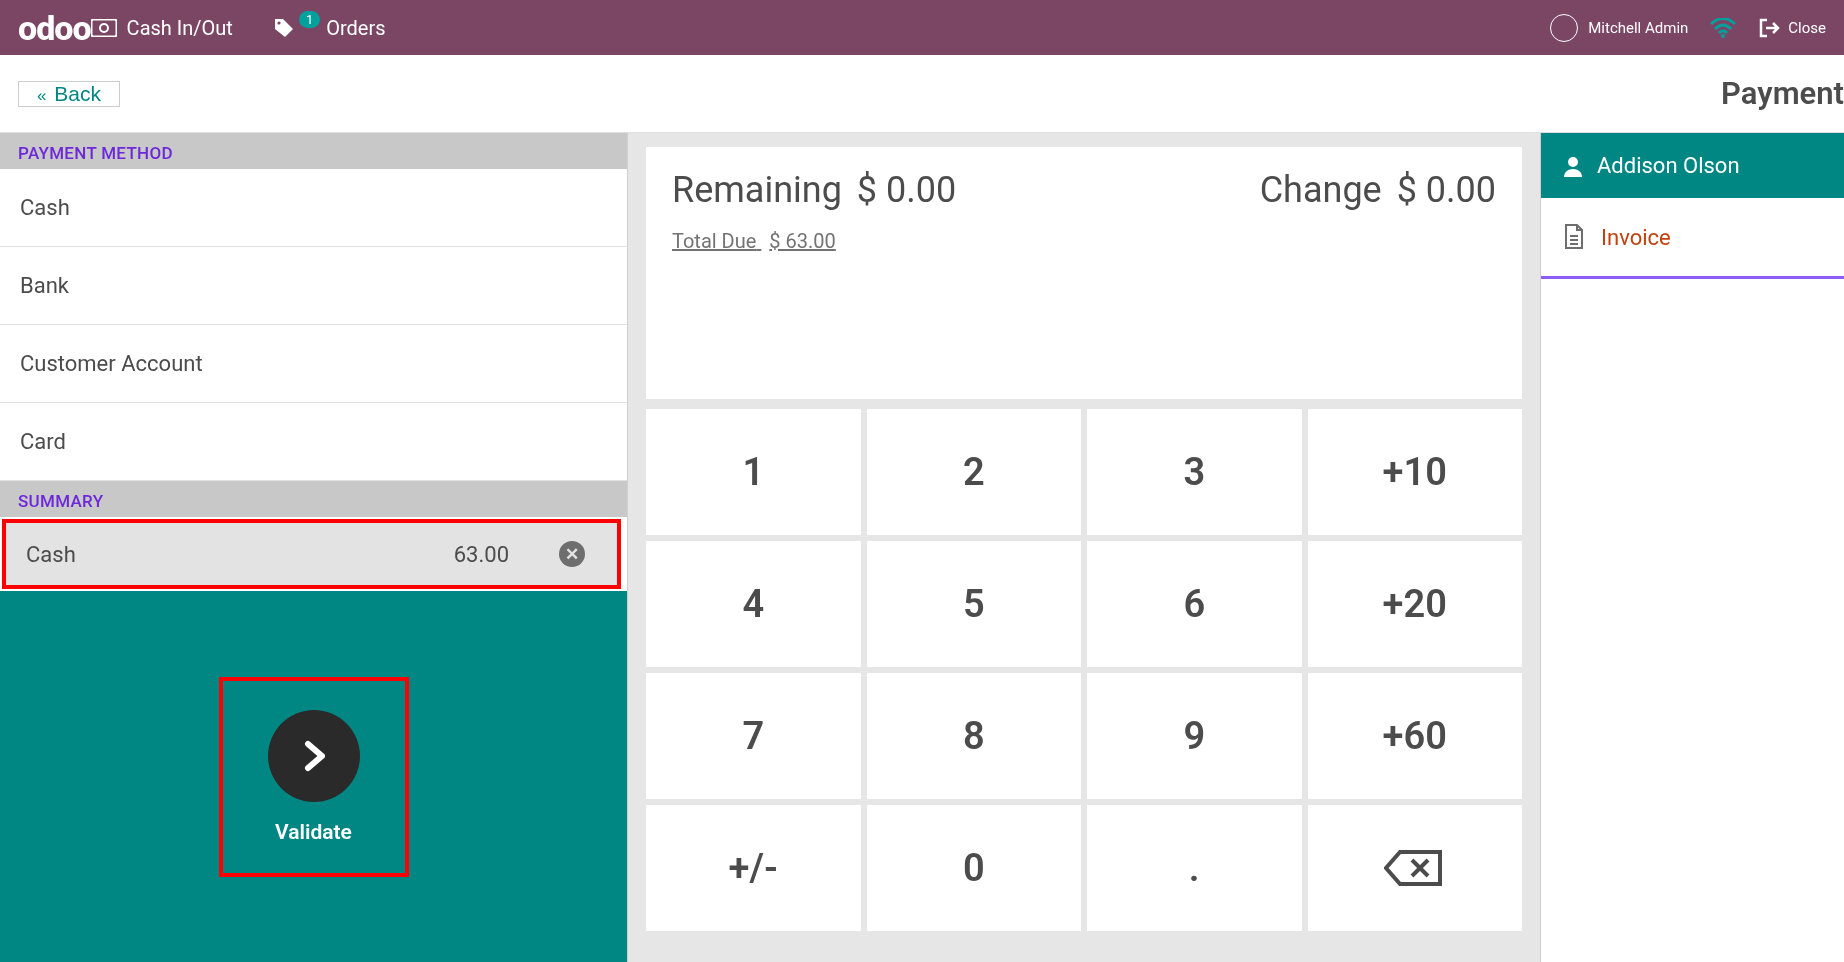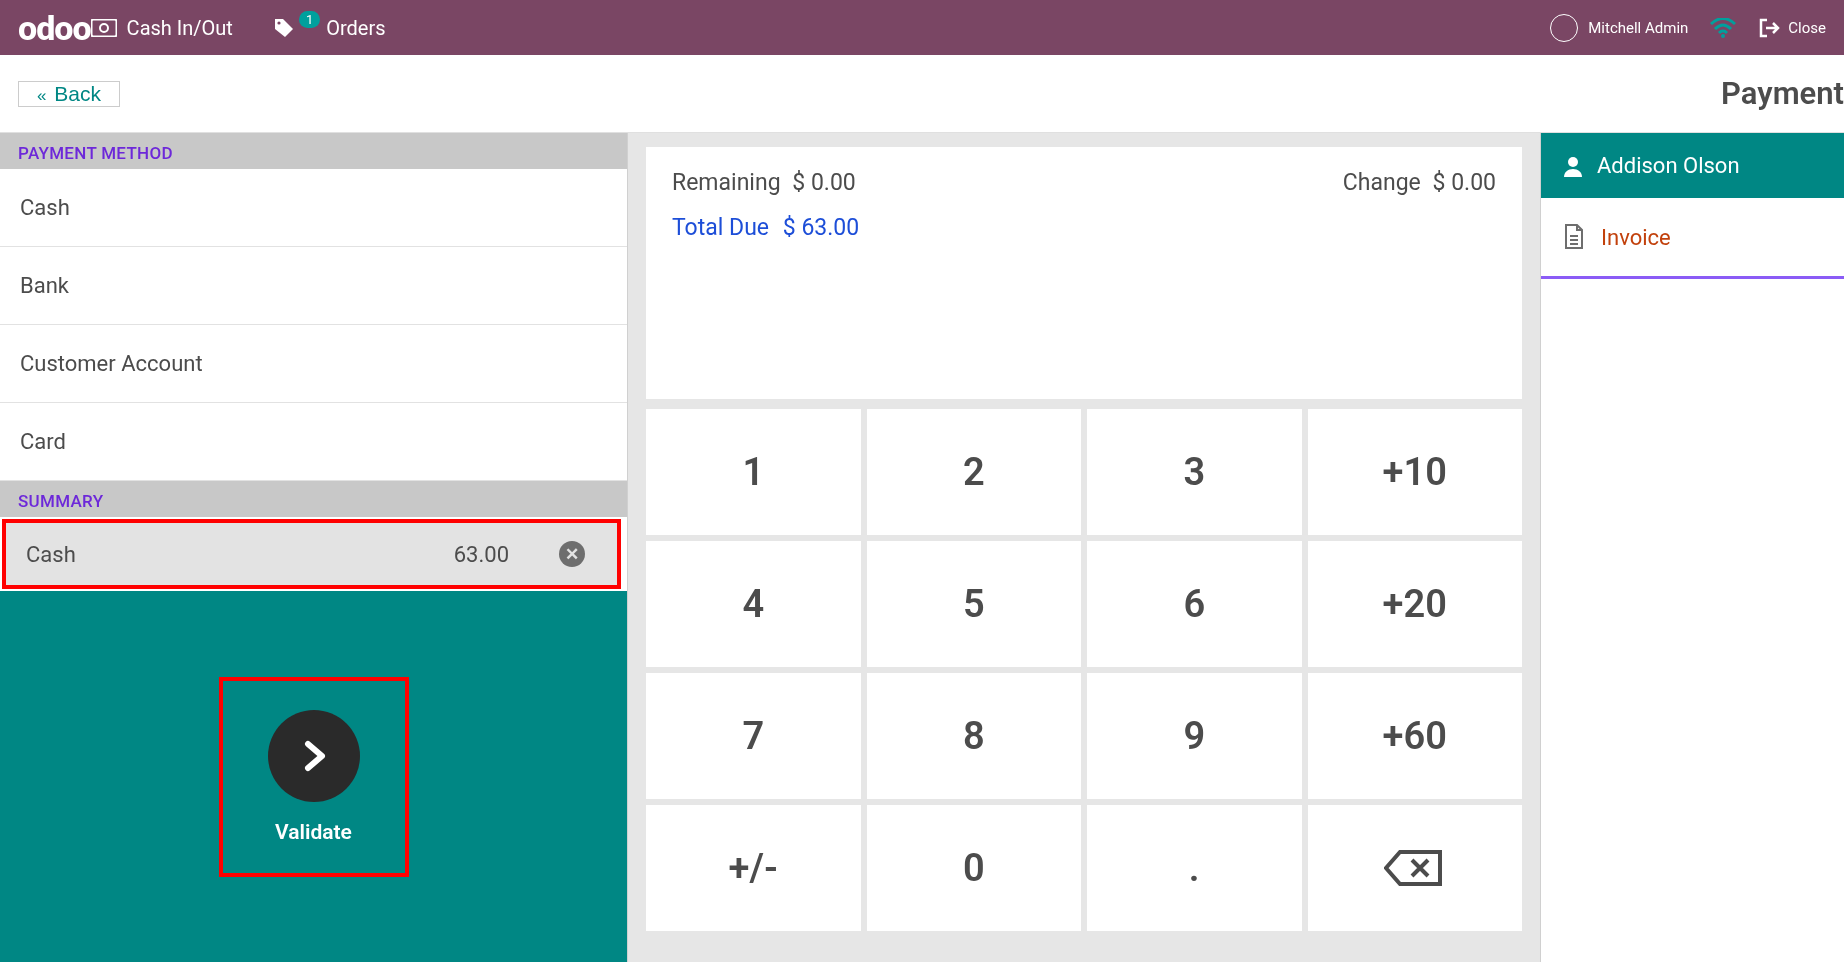--- a/index.html
+++ b/index.html
@@ -87,22 +87,22 @@
   }
   .validate-circle {
     width: 92px; height: 92px; border-radius: 50%; background: #2a2a2a;
     display: flex; align-items: center; justify-content: center; cursor: pointer;
   }
   .validate-label { color: #fff; font-size: 21px; font-weight: 600; }
 
   
   .center-col { background: #e6e6e6; padding: 14px 18px; display: flex; flex-direction: column; gap: 10px; }
   .info-panel { background: #fff; padding: 22px 26px 22px; height: 252px; }
-  .info-top { display: flex; justify-content: space-between; font-size: 23px; color: #4c4c4c; }
-  .info-sub { margin-top: 18px; font-size: 23px; color: #1d4ed8; }
+  .info-top { display: flex; justify-content: space-between; font-size: 36px; color: #4c4c4c; }
+  .info-sub { margin-top: 18px; font-size: 20px; color: #737373; text-decoration: underline; }
   .keypad { display: grid; grid-template-columns: repeat(4, 1fr); gap: 6px; background: #e6e6e6; }
   .key {
     background: #fff; height: 126px; display: flex; align-items: center;
     justify-content: center; font-size: 38px; font-weight: 600; color: #4c4c4c;
     cursor: pointer; user-select: none;
   }
 
   
   .right-col { background: #fff; border-left: 1px solid #d0d0d0; }
   .customer-head {

